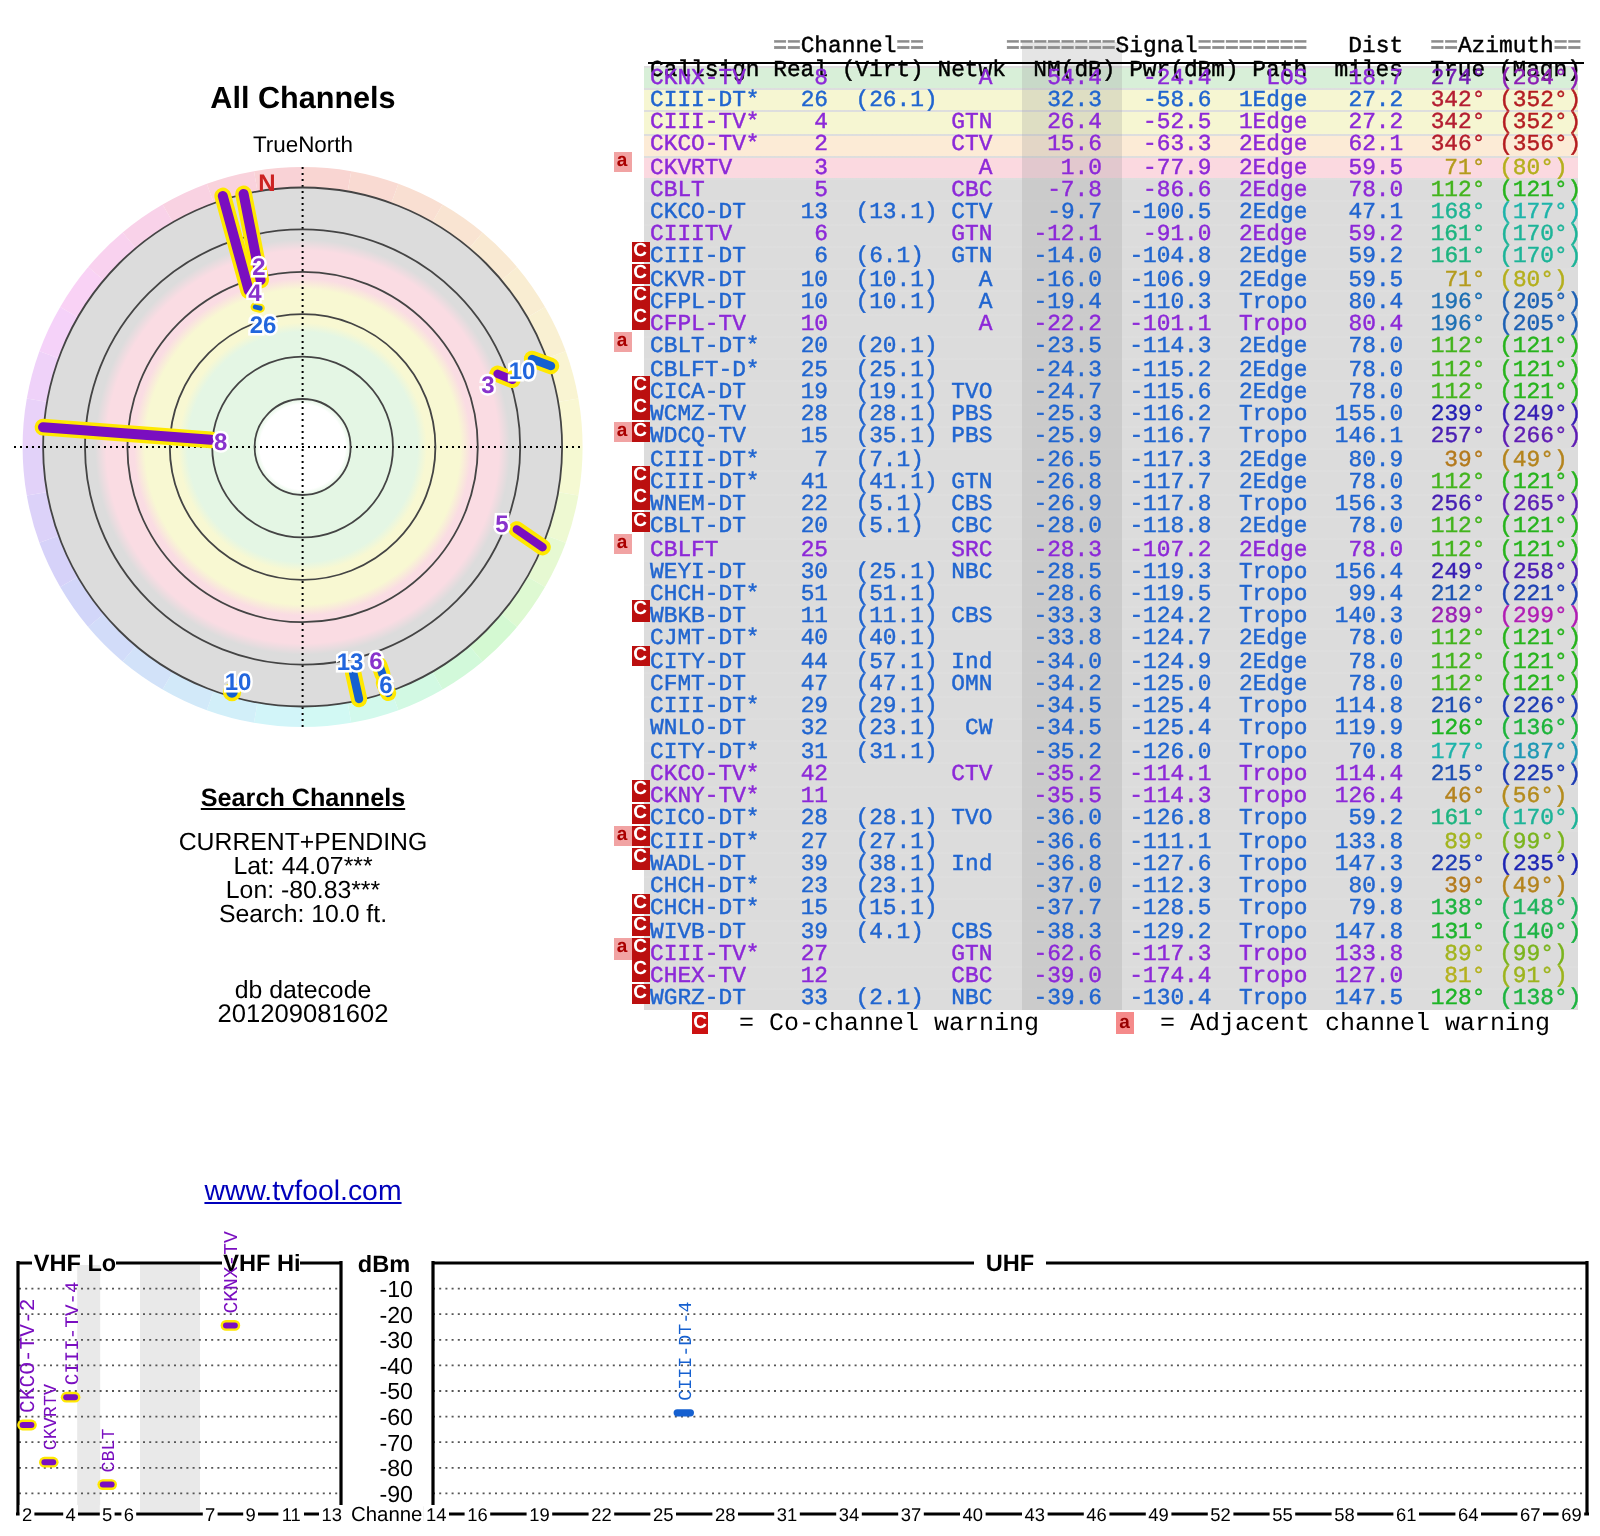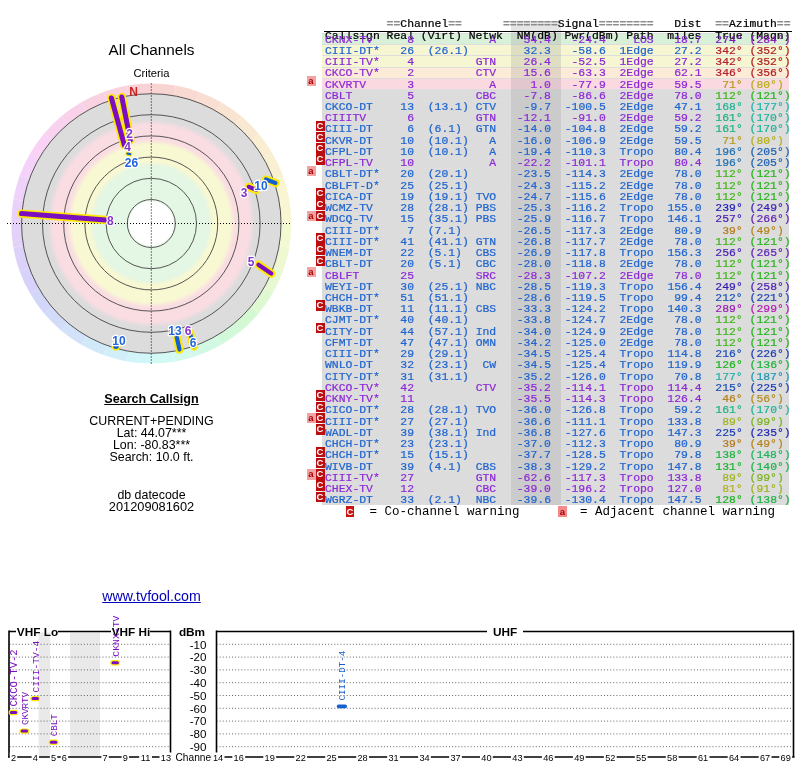--- a/index.html
+++ b/index.html
@@ -1,19 +1,19 @@
 <!DOCTYPE html>
 <html><head><meta charset="utf-8"><style>
 *{margin:0;padding:0;box-sizing:border-box}
 body{width:800px;height:768px;background:#fff;position:relative;overflow:hidden;font-family:"Liberation Sans",sans-serif}
 .ctr{position:absolute;left:0;width:303px;text-align:center}
 pre{position:absolute;left:325.0px;font:11.42px/11.24px "Liberation Mono",monospace;color:#000;letter-spacing:0;-webkit-text-stroke:0.22px}
 </style></head><body>
-<div class="ctr" style="top:41px;font-size:15.3px;font-weight:normal">All Channels</div>
-<div class="ctr" style="top:67px;font-size:11.2px">Criteria</div>
+<div class="ctr" style="top:41px;font-size:15.3px;font-weight:bold">All Channels</div>
+<div class="ctr" style="top:67px;font-size:11.2px">TrueNorth</div>
 <div style="position:absolute;left:321.5px;top:33.00px;width:467.5px;height:11.24px;background:linear-gradient(rgba(136,136,136,0.28) 0,rgba(136,136,136,0.28) 1px,#d8efd8 1px,#d8efd8 100%)"></div>
 <div style="position:absolute;left:321.5px;top:44.24px;width:467.5px;height:11.24px;background:linear-gradient(rgba(136,136,136,0.28) 0,rgba(136,136,136,0.28) 1px,#f6f6d2 1px,#f6f6d2 100%)"></div>
 <div style="position:absolute;left:321.5px;top:55.48px;width:467.5px;height:11.24px;background:linear-gradient(rgba(136,136,136,0.28) 0,rgba(136,136,136,0.28) 1px,#f6f6d2 1px,#f6f6d2 100%)"></div>
 <div style="position:absolute;left:321.5px;top:66.72px;width:467.5px;height:11.24px;background:linear-gradient(rgba(136,136,136,0.28) 0,rgba(136,136,136,0.28) 1px,#fcebd6 1px,#fcebd6 100%)"></div>
 <div style="position:absolute;left:321.5px;top:77.96px;width:467.5px;height:11.24px;background:linear-gradient(rgba(136,136,136,0.28) 0,rgba(136,136,136,0.28) 1px,#fbd9e0 1px,#fbd9e0 100%)"></div>
 <div style="position:absolute;left:321.5px;top:89.20px;width:467.5px;height:11.24px;background:linear-gradient(rgba(136,136,136,0.28) 0,rgba(136,136,136,0.28) 1px,#dcdcdc 1px,#dcdcdc 100%)"></div>
 <div style="position:absolute;left:321.5px;top:100.44px;width:467.5px;height:11.24px;background:linear-gradient(rgba(136,136,136,0.28) 0,rgba(136,136,136,0.28) 1px,#dcdcdc 1px,#dcdcdc 100%)"></div>
 <div style="position:absolute;left:321.5px;top:111.68px;width:467.5px;height:11.24px;background:linear-gradient(rgba(136,136,136,0.28) 0,rgba(136,136,136,0.28) 1px,#dcdcdc 1px,#dcdcdc 100%)"></div>
 <div style="position:absolute;left:321.5px;top:122.92px;width:467.5px;height:11.24px;background:linear-gradient(rgba(136,136,136,0.28) 0,rgba(136,136,136,0.28) 1px,#dcdcdc 1px,#dcdcdc 100%)"></div>
 <div style="position:absolute;left:321.5px;top:134.16px;width:467.5px;height:11.24px;background:linear-gradient(rgba(136,136,136,0.28) 0,rgba(136,136,136,0.28) 1px,#dcdcdc 1px,#dcdcdc 100%)"></div>
@@ -208,27 +208,27 @@
 <span style="color:#2065d0">CITY-DT*</span>   <span style="color:#2065d0">31</span>  <span style="color:#2065d0">(31.1)</span>       <span style="color:#2065d0">-35.2</span>  <span style="color:#2065d0">-126.0</span>  <span style="color:#2065d0">Tropo</span>   <span style="color:#2065d0">70.8</span>  <span style="color:hsl(176,72%,41%)">177°</span> <span style="color:hsl(191,72%,41%)">(187°)</span>
 <span style="color:#8c28d8">CKCO-TV*</span>   <span style="color:#8c28d8">42</span>         <span style="color:#8c28d8">CTV</span>   <span style="color:#8c28d8">-35.2</span>  <span style="color:#8c28d8">-114.1</span>  <span style="color:#8c28d8">Tropo</span>  <span style="color:#8c28d8">114.4</span>  <span style="color:hsl(220,72%,41%)">215°</span> <span style="color:hsl(228,72%,41%)">(225°)</span>
 <span style="color:#8c28d8">CKNY-TV*</span>   <span style="color:#8c28d8">11</span>               <span style="color:#8c28d8">-35.5</span>  <span style="color:#8c28d8">-114.3</span>  <span style="color:#8c28d8">Tropo</span>  <span style="color:#8c28d8">126.4</span>   <span style="color:hsl(40,72%,41%)">46°</span> <span style="color:hsl(44,72%,41%)">(56°)</span> 
 <span style="color:#2065d0">CICO-DT*</span>   <span style="color:#2065d0">28</span>  <span style="color:#2065d0">(28.1)</span> <span style="color:#2065d0">TVO</span>   <span style="color:#2065d0">-36.0</span>  <span style="color:#2065d0">-126.8</span>  <span style="color:#2065d0">Tropo</span>   <span style="color:#2065d0">59.2</span>  <span style="color:hsl(159,72%,41%)">161°</span> <span style="color:hsl(169,72%,41%)">(170°)</span>
 <span style="color:#2065d0">CIII-DT*</span>   <span style="color:#2065d0">27</span>  <span style="color:#2065d0">(27.1)</span>       <span style="color:#2065d0">-36.6</span>  <span style="color:#2065d0">-111.1</span>  <span style="color:#2065d0">Tropo</span>  <span style="color:#2065d0">133.8</span>   <span style="color:hsl(67,72%,41%)">89°</span> <span style="color:hsl(83,72%,41%)">(99°)</span> 
 <span style="color:#2065d0">WADL-DT</span>    <span style="color:#2065d0">39</span>  <span style="color:#2065d0">(38.1)</span> <span style="color:#2065d0">Ind</span>   <span style="color:#2065d0">-36.8</span>  <span style="color:#2065d0">-127.6</span>  <span style="color:#2065d0">Tropo</span>  <span style="color:#2065d0">147.3</span>  <span style="color:hsl(228,72%,41%)">225°</span> <span style="color:hsl(237,72%,41%)">(235°)</span>
 <span style="color:#2065d0">CHCH-DT*</span>   <span style="color:#2065d0">23</span>  <span style="color:#2065d0">(23.1)</span>       <span style="color:#2065d0">-37.0</span>  <span style="color:#2065d0">-112.3</span>  <span style="color:#2065d0">Tropo</span>   <span style="color:#2065d0">80.9</span>   <span style="color:hsl(37,72%,41%)">39°</span> <span style="color:hsl(41,72%,41%)">(49°)</span> 
 <span style="color:#2065d0">CHCH-DT*</span>   <span style="color:#2065d0">15</span>  <span style="color:#2065d0">(15.1)</span>       <span style="color:#2065d0">-37.7</span>  <span style="color:#2065d0">-128.5</span>  <span style="color:#2065d0">Tropo</span>   <span style="color:#2065d0">79.8</span>  <span style="color:hsl(134,72%,41%)">138°</span> <span style="color:hsl(145,72%,41%)">(148°)</span>
 <span style="color:#2065d0">WIVB-DT</span>    <span style="color:#2065d0">39</span>  <span style="color:#2065d0">(4.1)</span>  <span style="color:#2065d0">CBS</span>   <span style="color:#2065d0">-38.3</span>  <span style="color:#2065d0">-129.2</span>  <span style="color:#2065d0">Tropo</span>  <span style="color:#2065d0">147.8</span>  <span style="color:hsl(126,72%,41%)">131°</span> <span style="color:hsl(136,72%,41%)">(140°)</span>
 <span style="color:#8c28d8">CIII-TV*</span>   <span style="color:#8c28d8">27</span>         <span style="color:#8c28d8">GTN</span>   <span style="color:#8c28d8">-62.6</span>  <span style="color:#8c28d8">-117.3</span>  <span style="color:#8c28d8">Tropo</span>  <span style="color:#8c28d8">133.8</span>   <span style="color:hsl(67,72%,41%)">89°</span> <span style="color:hsl(83,72%,41%)">(99°)</span> 
-<span style="color:#8c28d8">CHEX-TV</span>    <span style="color:#8c28d8">12</span>         <span style="color:#8c28d8">CBC</span>   <span style="color:#8c28d8">-39.0</span>  <span style="color:#8c28d8">-196.2</span>  <span style="color:#8c28d8">Tropo</span>  <span style="color:#8c28d8">127.0</span>   <span style="color:hsl(59,72%,41%)">81°</span> <span style="color:hsl(69,72%,41%)">(91°)</span> 
+<span style="color:#8c28d8">CHEX-TV</span>    <span style="color:#8c28d8">12</span>         <span style="color:#8c28d8">CBC</span>   <span style="color:#8c28d8">-39.0</span>  <span style="color:#8c28d8">-174.4</span>  <span style="color:#8c28d8">Tropo</span>  <span style="color:#8c28d8">127.0</span>   <span style="color:hsl(59,72%,41%)">81°</span> <span style="color:hsl(69,72%,41%)">(91°)</span> 
 <span style="color:#2065d0">WGRZ-DT</span>    <span style="color:#2065d0">33</span>  <span style="color:#2065d0">(2.1)</span>  <span style="color:#2065d0">NBC</span>   <span style="color:#2065d0">-39.6</span>  <span style="color:#2065d0">-130.4</span>  <span style="color:#2065d0">Tropo</span>  <span style="color:#2065d0">147.5</span>  <span style="color:hsl(123,72%,41%)">128°</span> <span style="color:hsl(134,72%,41%)">(138°)</span></pre>
 <div style="position:absolute;left:346px;top:506px;width:8px;height:11px;background:#cc1111;color:#fff;font:bold 9.5px 'Liberation Sans',sans-serif;text-align:center;line-height:11px">C</div>
 <div style="position:absolute;left:369.5px;top:504.5px;font:12.5px 'Liberation Mono',monospace">= Co-channel warning</div>
 <div style="position:absolute;left:558px;top:505.8px;width:8.6px;height:11px;background:#f58a8a;color:#900;font:bold 9.5px 'Liberation Sans',sans-serif;text-align:center;line-height:11px">a</div>
 <div style="position:absolute;left:580px;top:504.5px;font:12.5px 'Liberation Mono',monospace">= Adjacent channel warning</div>
-<div class="ctr" style="top:392px;font-size:12.6px;font-weight:bold;text-decoration:underline">Search Callsign</div>
+<div class="ctr" style="top:392px;font-size:12.6px;font-weight:bold;text-decoration:underline">Search Channels</div>
 <div class="ctr" style="top:413.5px;font-size:12.4px">CURRENT+PENDING</div>
 <div class="ctr" style="top:426px;font-size:12.4px">Lat: 44.07***</div>
 <div class="ctr" style="top:438.2px;font-size:12.4px">Lon: -80.83***</div>
 <div class="ctr" style="top:450.4px;font-size:12.4px">Search: 10.0 ft.</div>
 <div class="ctr" style="top:488.4px;font-size:12.4px">db datecode</div>
 <div class="ctr" style="top:499.2px;font-size:12.8px">201209081602</div>
 <div class="ctr" style="top:587.5px;font-size:14.2px"><span style="color:#0000bb;text-decoration:underline">www.tvfool.com</span></div>
 <svg style="position:absolute;left:0;top:0" width="800" height="768" viewBox="0 0 800 768">
     <rect x="38.6" y="632.5" width="11.5" height="123.5" fill="#e9e9e9"></rect>
     <rect x="70" y="632.5" width="30" height="123.5" fill="#e9e9e9"></rect>

